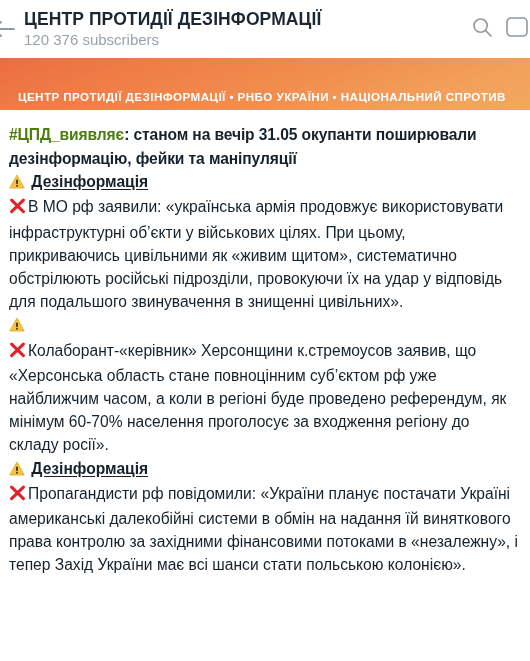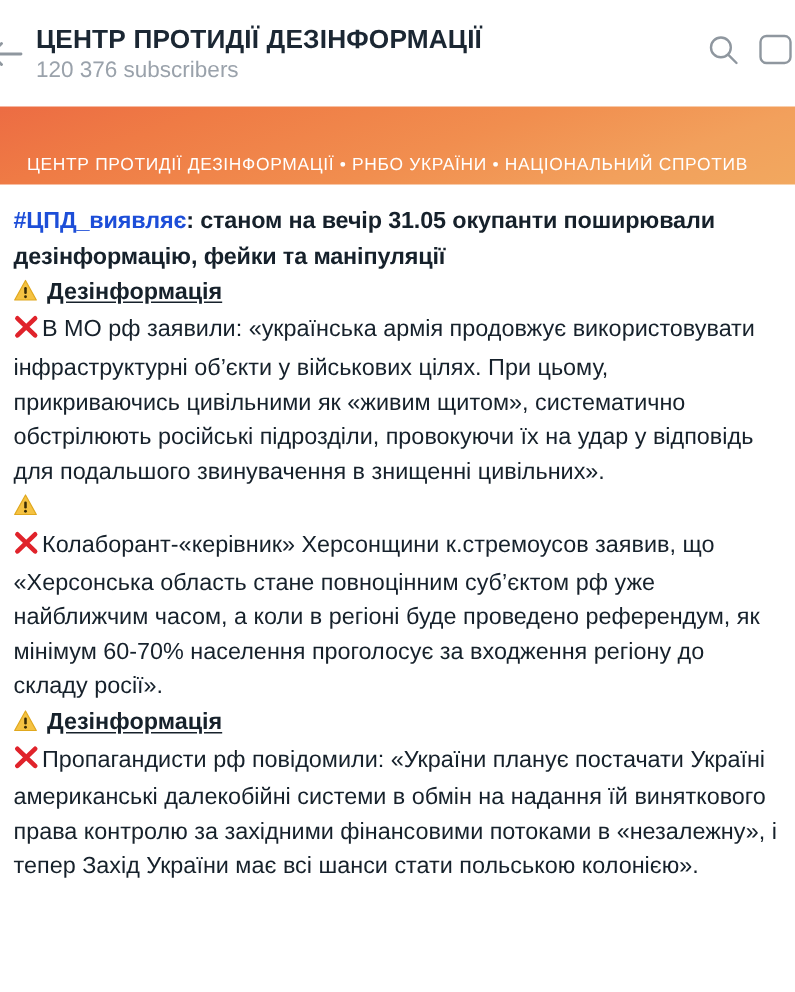--- a/index.html
+++ b/index.html
@@ -8,21 +8,21 @@
     width: 530px;
     height: 661px;
     background: #ffffff;
     font-family: "Liberation Sans", "DejaVu Sans", sans-serif;
     overflow: hidden;
   }
 
   
   .header {
     position: relative;
-    height: 71px;
+    height: 58px;
     background: #ffffff;
     display: flex;
     align-items: center;
     padding: 0 0 0 0;
   }
   .back-btn {
     width: 34px;
     height: 58px;
     display: flex;
     align-items: center;
@@ -84,40 +84,40 @@
     background: linear-gradient(160deg, #ec6c43 0%, #ef7b45 22%, #f18e4f 55%, #f2a05c 80%, #f2a85f 100%);
     overflow: hidden;
   }
   .banner-caption {
     position: absolute;
     left: 18px;
     bottom: 7px;
     font-size: 11.6px;
     letter-spacing: 0.45px;
     color: #ffffff;
-    font-weight: normal;
+    font-weight: bold;
     white-space: nowrap;
   }
 
   
   .message {
     padding: 13px 10px 0 9px;
     font-size: 15.6px;
     line-height: 23.2px;
     color: #16212b;
   }
   .msg-para { margin: 0; }
   .msg-head {
     font-weight: bold;
     font-size: 15.6px;
     line-height: 23.6px;
     letter-spacing: -0.1px;
   }
   .tg-link {
-    color: #1d4ed8;
+    color: #4d7c0f;
     font-weight: bold;
     text-decoration: none;
   }
   b.str { font-weight: normal; }
   .sec-title {
     font-weight: bold;
     text-decoration: underline;
     text-underline-offset: 2px;
   }
   .block { }

